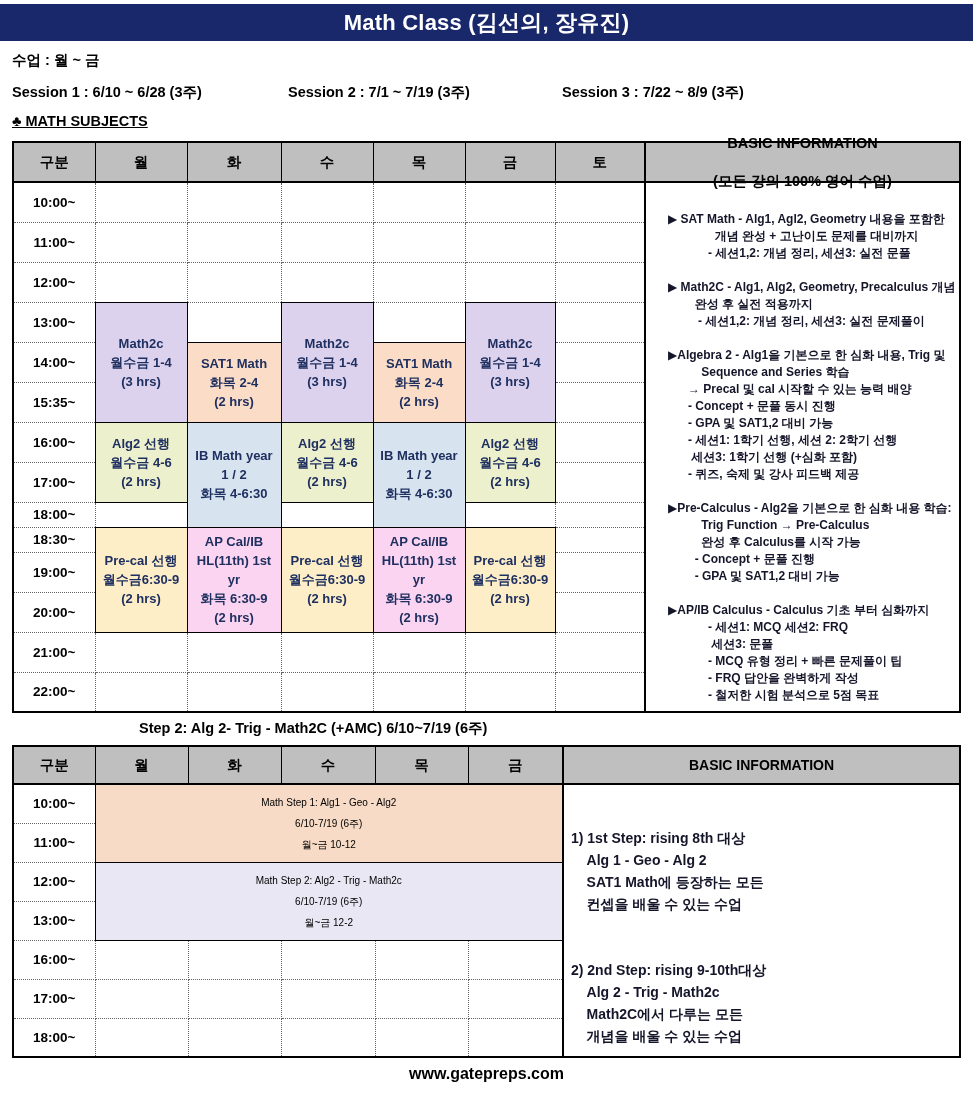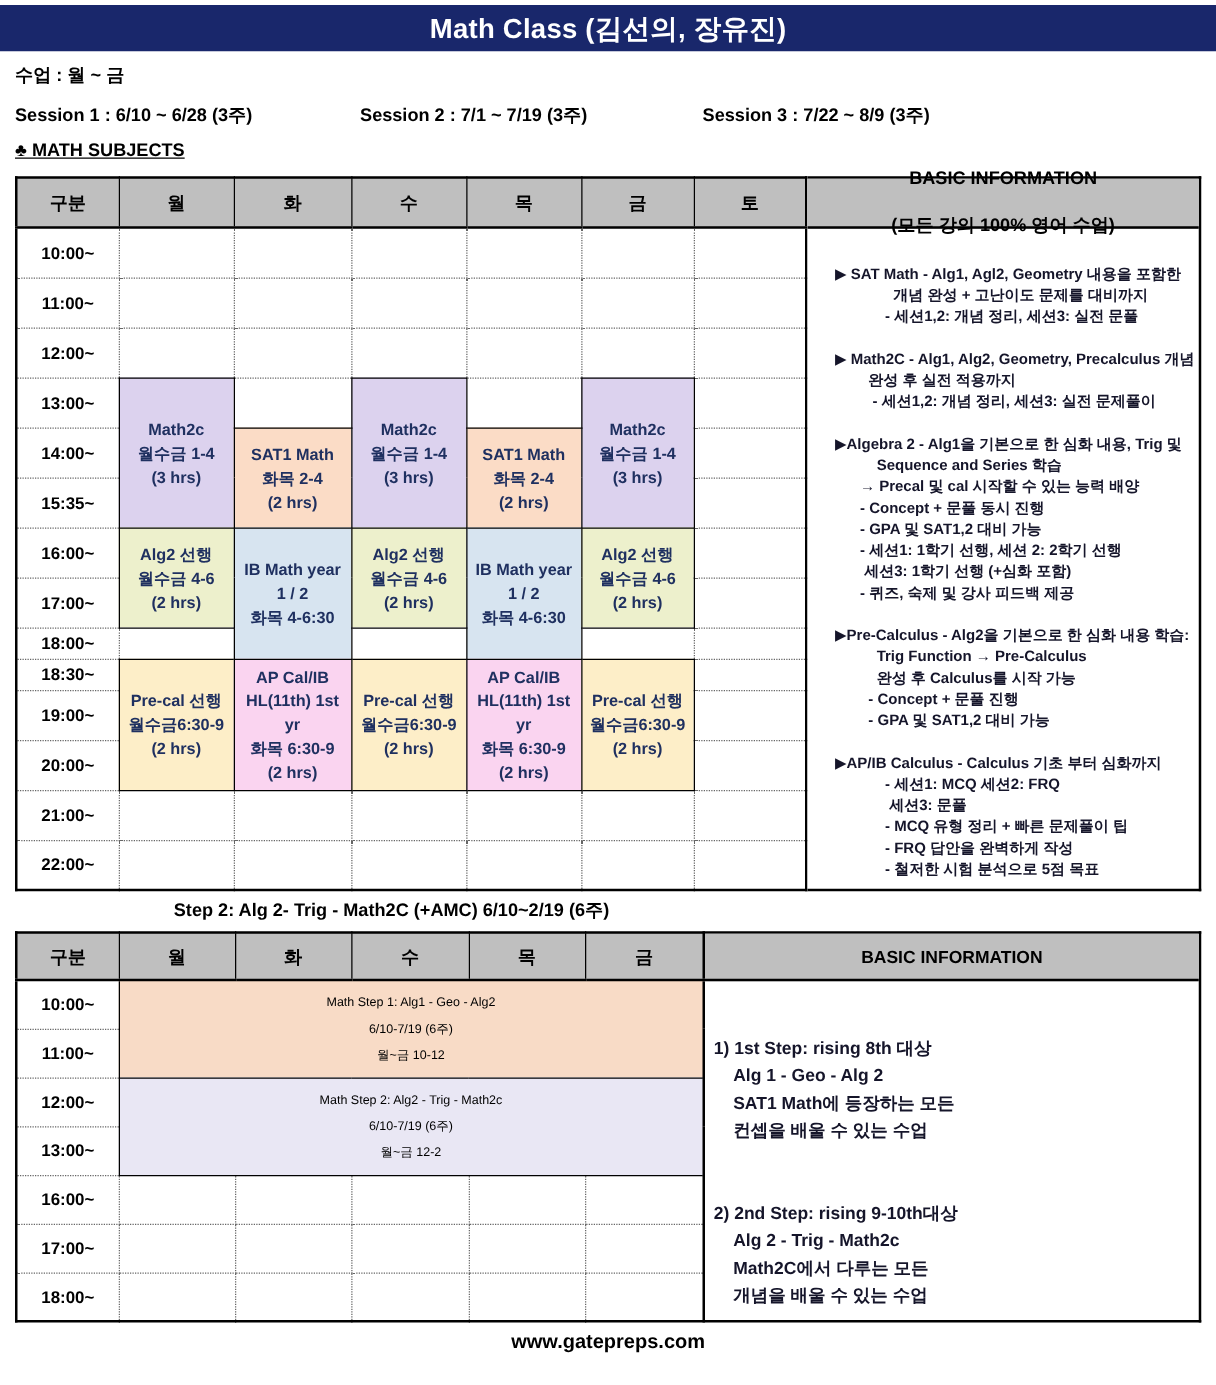--- a/index.html
+++ b/index.html
@@ -276,21 +276,21 @@
 
 ▶AP/IB Calculus - Calculus 기초 부터 심화까지
             - 세션1: MCQ 세션2: FRQ
              세션3: 문풀
             - MCQ 유형 정리 + 빠른 문제풀이 팁
             - FRQ 답안을 완벽하게 작성
             - 철저한 시험 분석으로 5점 목표</div>
     </aside>
   </div>
 
-  <div class="step-line2">Step 2: Alg 2- Trig - Math2C (+AMC) 6/10~2/19 (6주)</div>
+  <div class="step-line2">Step 2: Alg 2- Trig - Math2C (+AMC) 6/10~7/19 (6주)</div>
 
   <div class="sched-wrap" style="margin-top:7px">
     <table id="t2">
       <colgroup>
         <col style="width:82px">
           <col style="width:93px">
           <col style="width:93px">
         <col style="width:94px">
           <col style="width:93px">
           <col style="width:95px">

